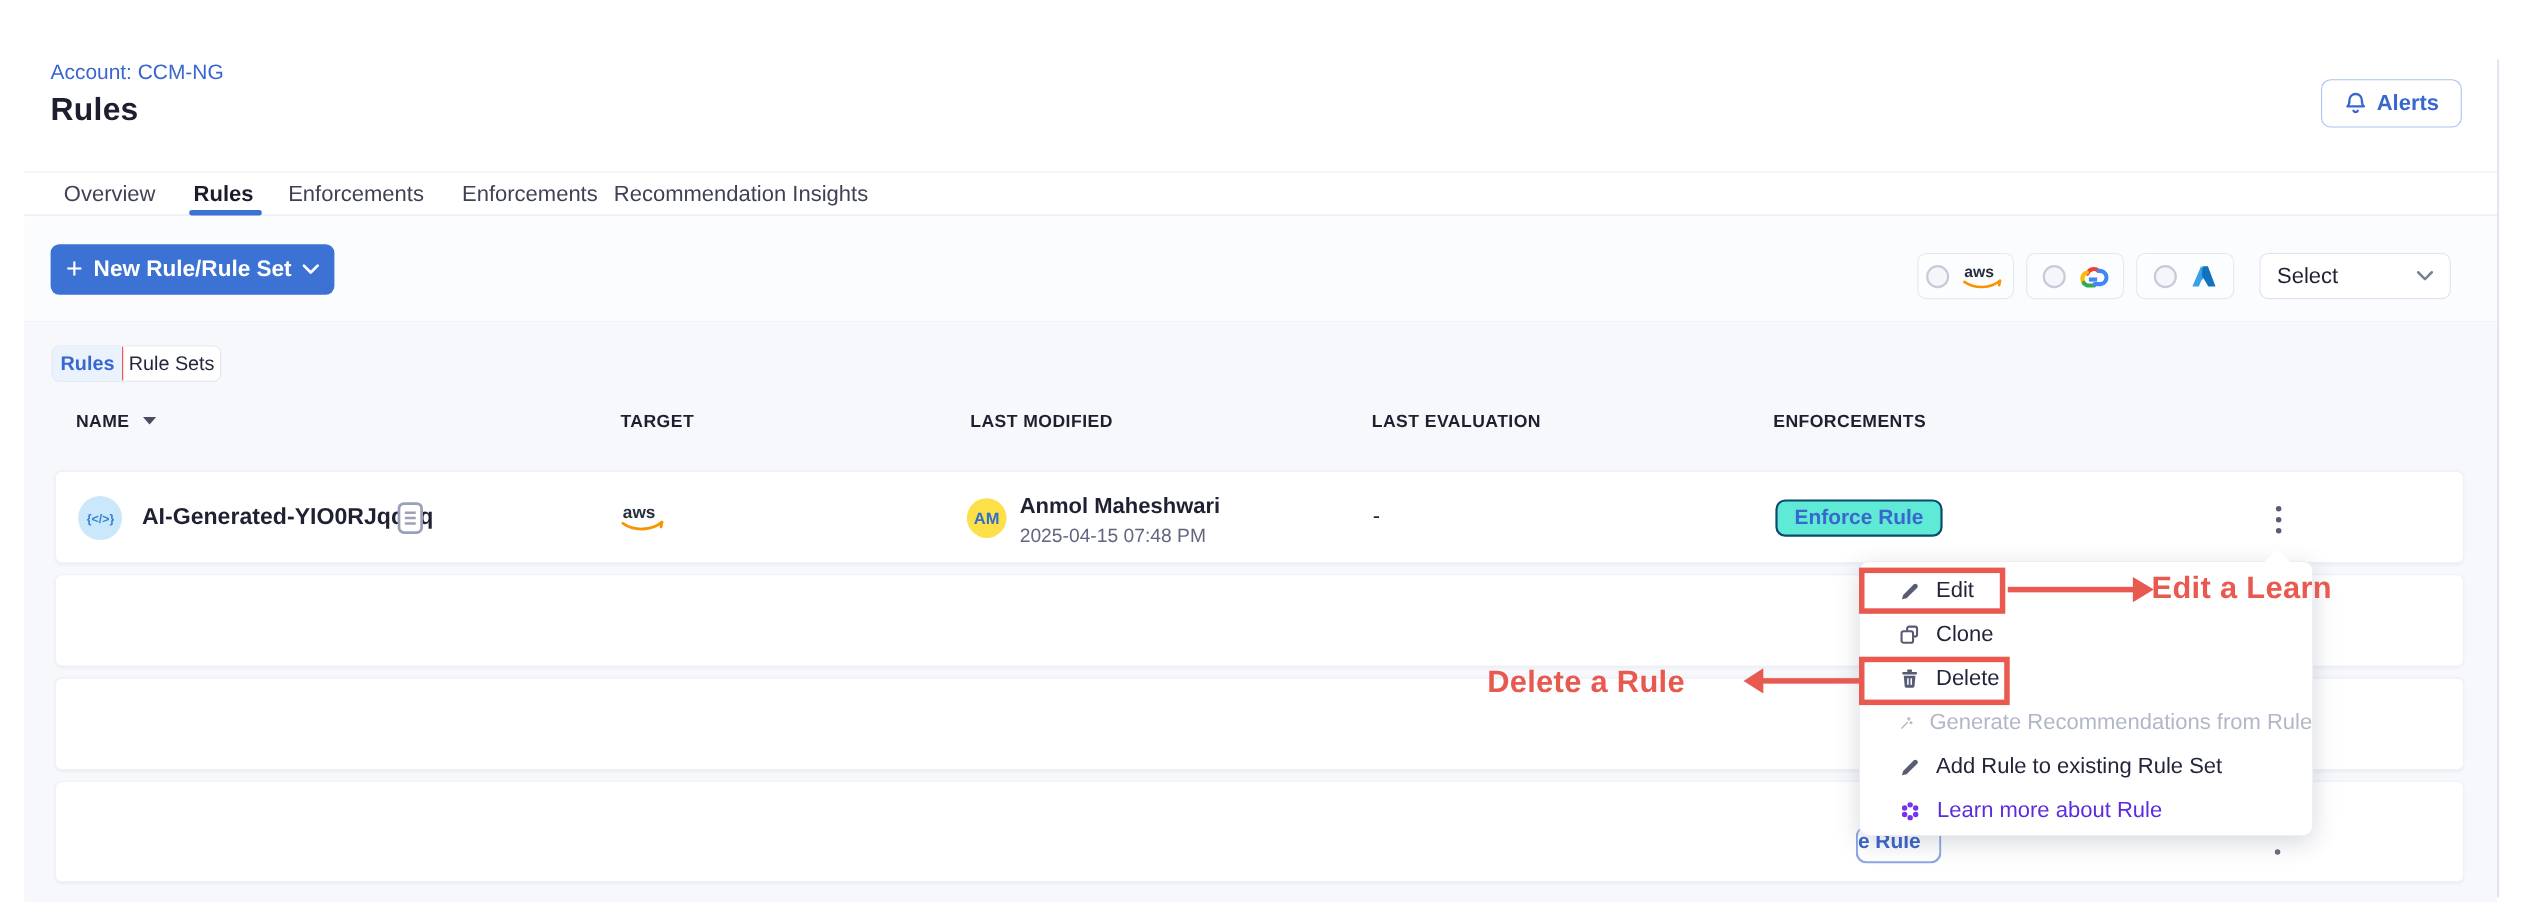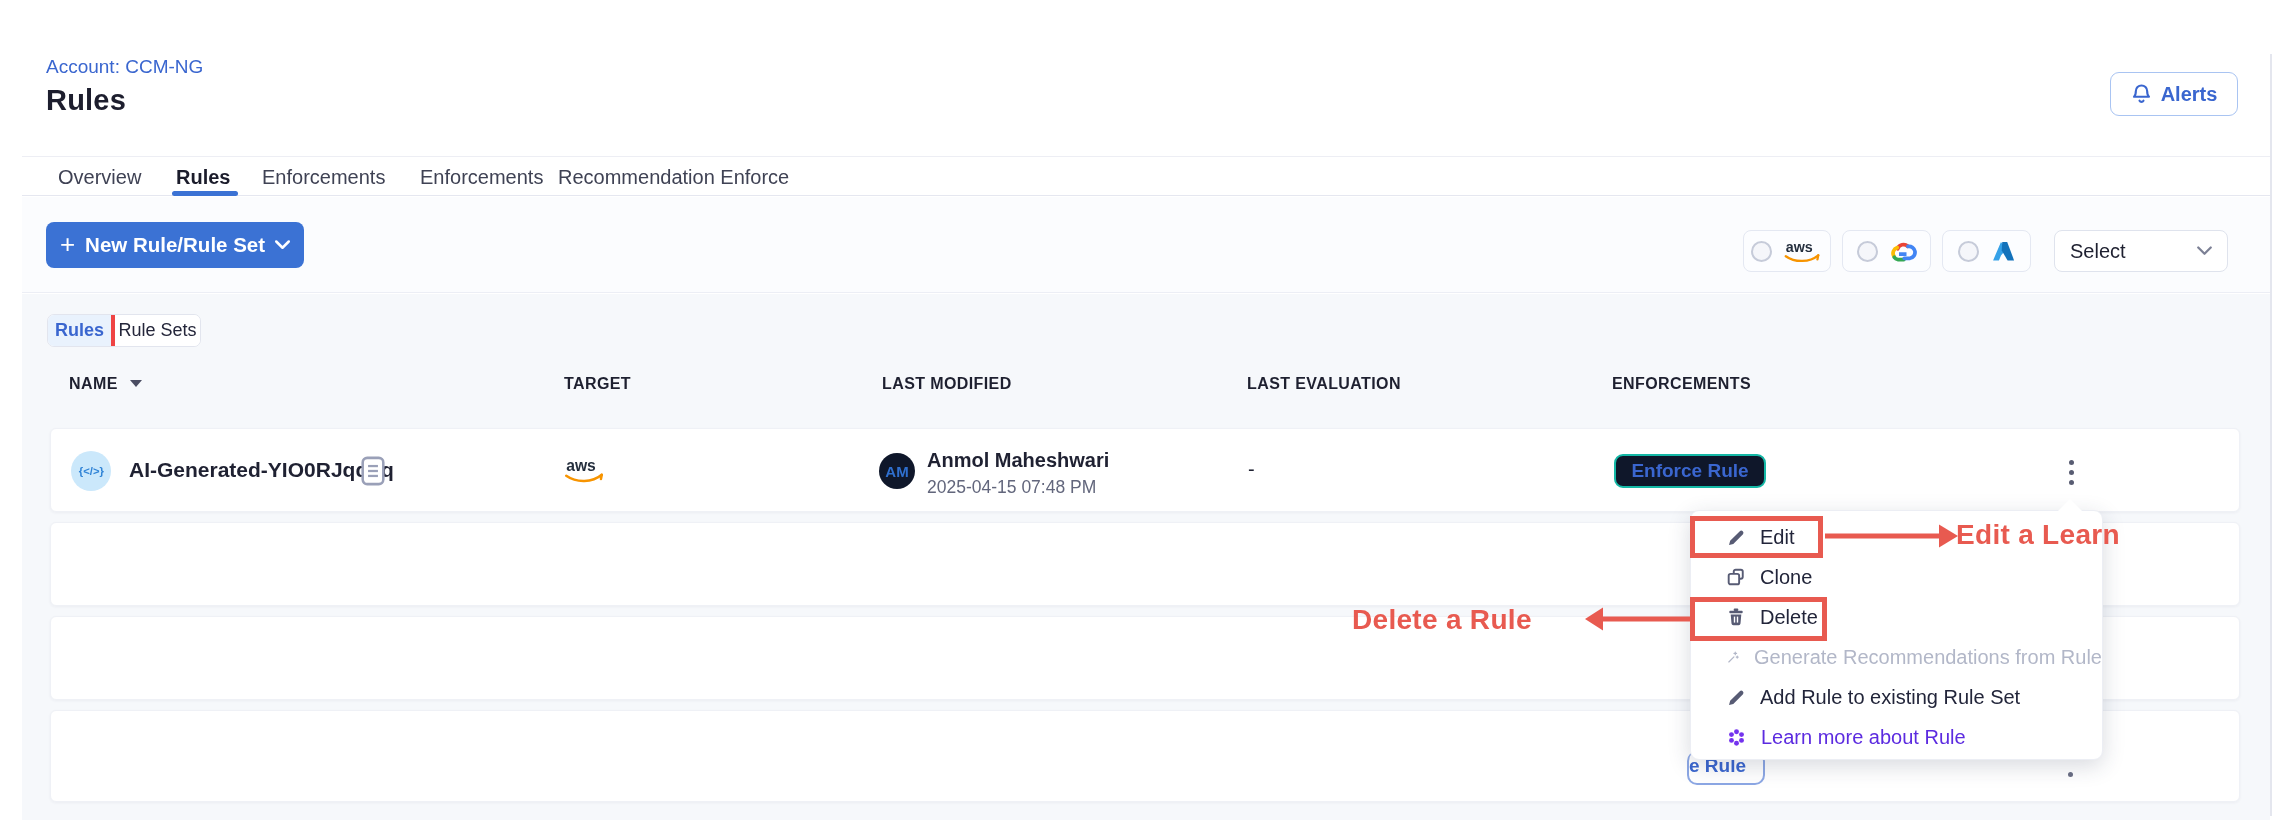--- a/index.html
+++ b/index.html
@@ -44,46 +44,46 @@
     border-radius:8px; display:flex; align-items:center; justify-content:space-between; padding:0 15px; cursor:pointer; }
   .select-box span { font-size:20px; color:#1E2030; }
 
   
   .panel { left:22px; top:294px; width:2248px; height:526px; background:#F6F8FB; }
 
   .pills { left:47px; top:314px; height:33px; display:flex; border:1px solid #E2E5EE; border-radius:7px;
     overflow:hidden; background:#fff; }
   .pill { height:100%; display:flex; align-items:center; justify-content:center; font-size:18px; cursor:pointer; }
   .pill.active { background:#E9F2FD; color:#3A66CF; font-weight:700; width:63px; }
-  .pill.inactive { background:#fff; color:#24263A; width:89px; border-left:4px solid #ef4444; }
+  .pill.inactive { background:#fff; color:#24263A; width:89px; border-left:1px solid #ef4444; }
 
   .col-head { position:absolute; top:375px; font-size:16px; font-weight:700; color:#1E2030; letter-spacing:.4px; }
   .sort-caret { display:inline-block; width:0; height:0; border-left:6px solid transparent; border-right:6px solid transparent;
     border-top:7px solid #4A4D62; margin-left:12px; vertical-align:2px; }
 
   .row-card { position:absolute; left:50px; width:2190px; background:#fff; border:1px solid #EFF1F6;
     border-radius:6px; box-shadow:0 1px 3px rgba(30,40,80,.05); }
   .row-1 { top:428px; height:84px; }
   .row-2 { top:522px; height:84px; }
   .row-3 { top:616px; height:84px; }
   .row-4 { top:710px; height:92px; }
 
   .rule-avatar { position:absolute; left:20px; top:22px; width:40px; height:40px; border-radius:50%;
     background:#CBE8FB; display:flex; align-items:center; justify-content:center; }
   .rule-name { position:absolute; left:78px; top:29px; font-size:21px; font-weight:700; color:#1F2132; }
   .doc-icon { position:absolute; left:310px; top:27px; }
   .target-logo { position:absolute; left:510px; top:26px; }
   .am-avatar { position:absolute; left:828px; top:24px; width:36px; height:36px; border-radius:50%;
-    background:#0f172a; display:flex; align-items:center; justify-content:center;
+    background:#fde047; display:flex; align-items:center; justify-content:center;
     font-size:15px; font-weight:700; color:#2F6FCE; }
   .mod-name { position:absolute; left:876px; top:20px; font-size:20px; font-weight:700; color:#1F2132; }
   .mod-date { position:absolute; left:876px; top:48px; font-size:17.5px; color:#62667C; }
   .eval-dash { position:absolute; left:1197px; top:29px; font-size:20px; color:#1F2132; }
-  .enforce-btn { position:absolute; left:1563px; top:25px; width:152px; height:34px; background:#0f172a;
-    border:2px solid #14b8a6; border-radius:9px; font-size:19px; font-weight:700; color:#3A66CF;
+  .enforce-btn { position:absolute; left:1563px; top:25px; width:152px; height:34px; background:#5eead4;
+    border:2px solid #0c4a6e; border-radius:9px; font-size:19px; font-weight:700; color:#3A66CF;
     display:flex; align-items:center; justify-content:center; cursor:pointer; }
   .kebab { position:absolute; left:2012px; top:27px; width:16px; height:32px; display:flex; flex-direction:column;
     align-items:center; justify-content:center; gap:5px; cursor:pointer; }
   .kebab i { width:5px; height:5px; border-radius:50%; background:#585C72; }
 
   
   .partial-btn { left:1687px; top:751px; width:78px; height:34px; border:2px solid #8CA7E4; border-top:none;
     border-radius:10px; overflow:hidden; z-index:20; display:flex; align-items:center; cursor:pointer; }
   .partial-btn span { font-size:19px; font-weight:700; color:#3A66CF; margin-top:-2px; }
   .kebab-dot { left:2068px; top:772px; width:5px; height:5px; border-radius:50%; background:#6A6E84; z-index:20; }
@@ -121,21 +121,21 @@
     </svg>
     <span>Alerts</span>
   </div>
   <div class="abs v-line"></div>
 
   <div class="abs tabbar">
     <span class="tab" style="left:36px">Overview</span>
     <span class="tab active" style="left:154px">Rules</span>
     <span class="tab" style="left:240px">Enforcements</span>
     <span class="tab" style="left:398px">Enforcements</span>
-    <span class="tab" style="left:536px">Recommendation Enforce</span>
+    <span class="tab" style="left:536px">Recommendation Insights</span>
   </div>
   <div class="abs tab-underline"></div>
 
   <div class="abs toolbar"></div>
   <button class="abs new-rule-btn">
     <span class="plus">+</span>
     <span class="lbl">New Rule/Rule Set</span>
     <svg width="15" height="10" viewBox="0 0 12 8">
       <path d="M1 1.2l5 5 5-5" fill="none" stroke="#fff" stroke-width="2" stroke-linecap="round" stroke-linejoin="round"></path>
     </svg>

